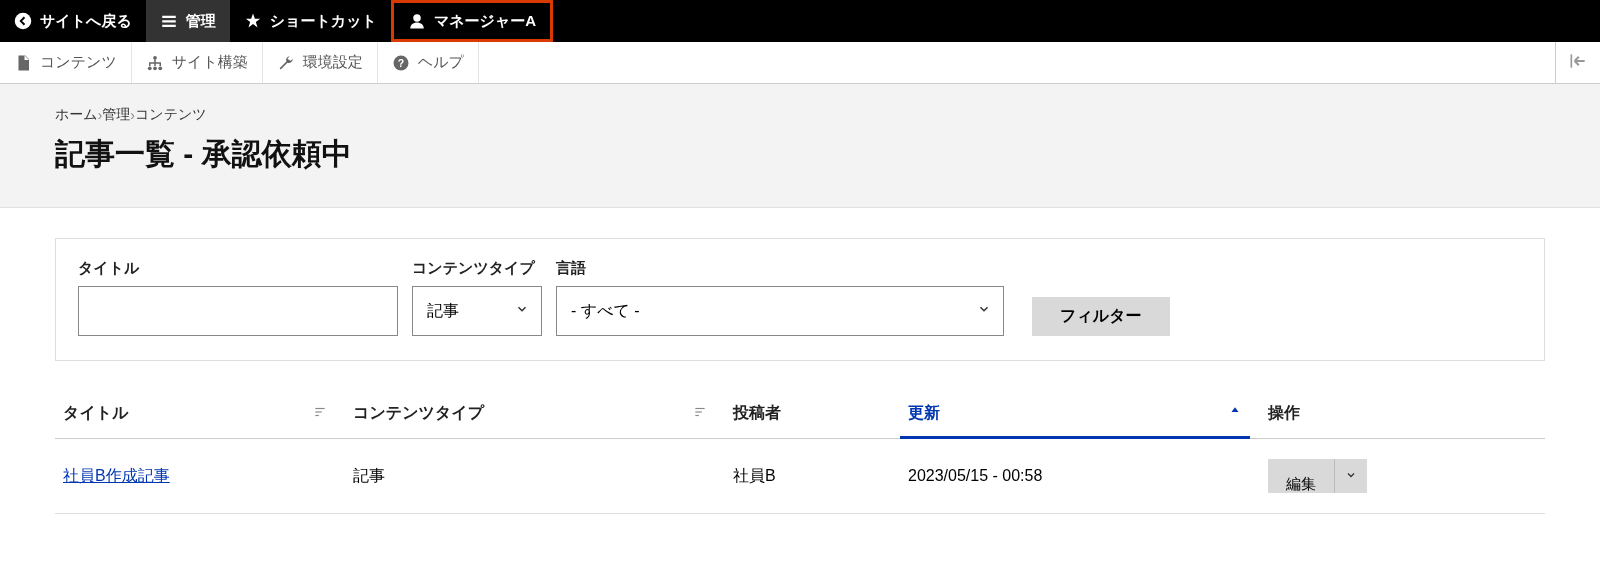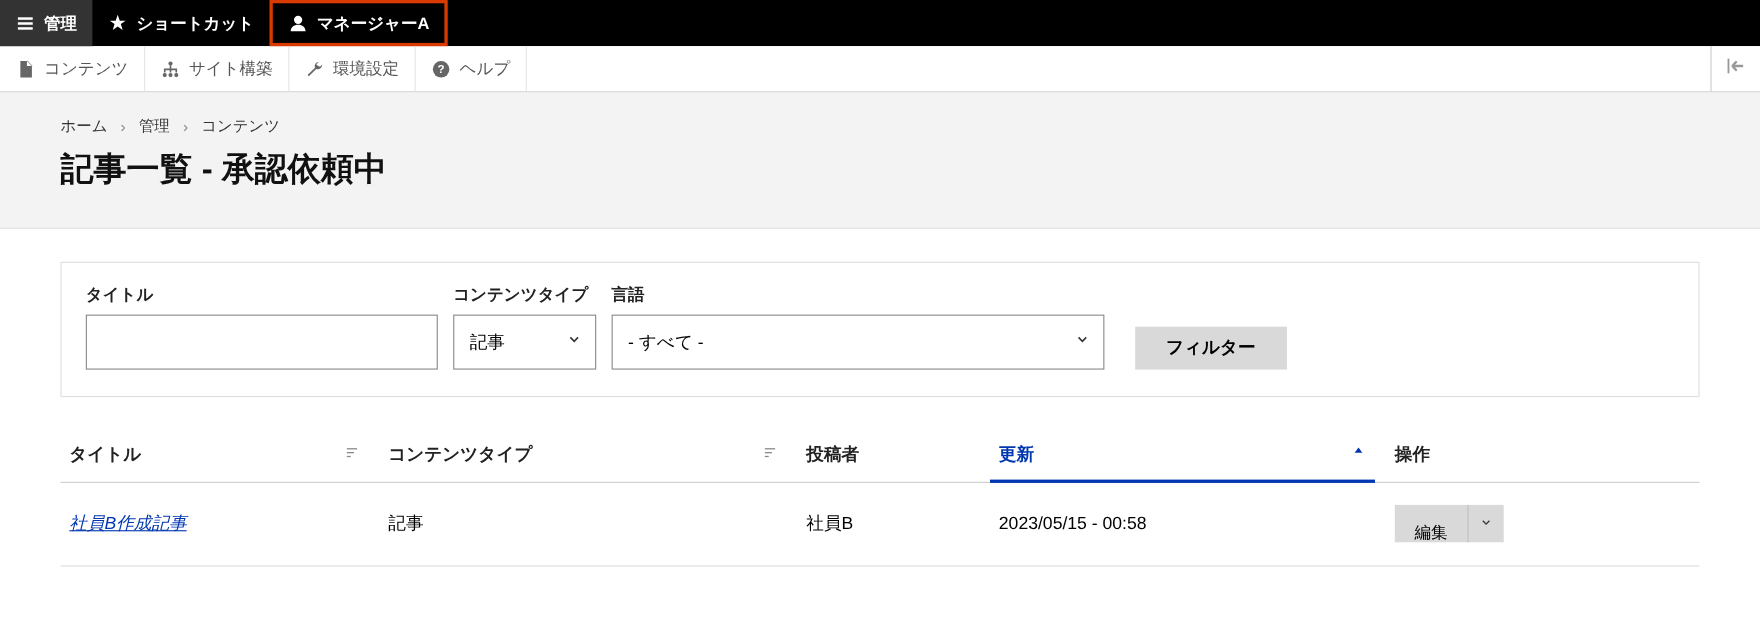--- a/index.html
+++ b/index.html
@@ -91,21 +91,20 @@
       background: #f3f3f3;
       padding: 22px 55px 32px;
       border-bottom: 1px solid #e0e0e0;
     }
     .breadcrumb {
       font-size: 14px;
       color: #333;
       margin-bottom: 10px;
       display: flex;
       align-items: center;
-      gap: 12px;
     }
     .breadcrumb-sep {
       color: #888;
     }
     .page-title {
       font-size: 30px;
       font-weight: 700;
       color: #111;
     }
     
@@ -231,21 +230,20 @@
       left: 0;
       right: 10px;
       height: 3px;
       background: #0036b1;
     }
     
     .link-cell {
       color: #0036b1;
       text-decoration: underline;
       cursor: pointer;
-      font-style: italic;
     }
     
     .action-dropdown {
       display: inline-flex;
       align-items: stretch;
       height: 34px;
     }
     .action-btn-main {
       background: #d9d9d9;
       border: none;
@@ -265,20 +263,29 @@
     .action-btn-chevron svg {
       width: 12px;
       height: 12px;
       fill: #333;
     }
   </style>
 </head>
 <body>
 
 <div class="top-toolbar">
+  <div class="top-toolbar-item">
+    <span class="toolbar-icon">
+      <svg viewBox="0 0 24 24">
+          <circle cx="12" cy="12" r="11" fill="#fff"></circle>
+          <path d="M14 7l-5 5 5 5" stroke="#000" stroke-width="2.5" fill="none"></path>
+        </svg>
+    </span>
+    <span>サイトへ戻る</span>
+  </div>
   <div class="top-toolbar-item active">
     <span class="toolbar-icon">
       <svg viewBox="0 0 24 24">
           <rect x="3" y="5" width="18" height="3"></rect>
           <rect x="3" y="11" width="18" height="3"></rect>
           <rect x="3" y="17" width="18" height="3"></rect>
         </svg>
     </span>
     <span>管理</span>
   </div>

